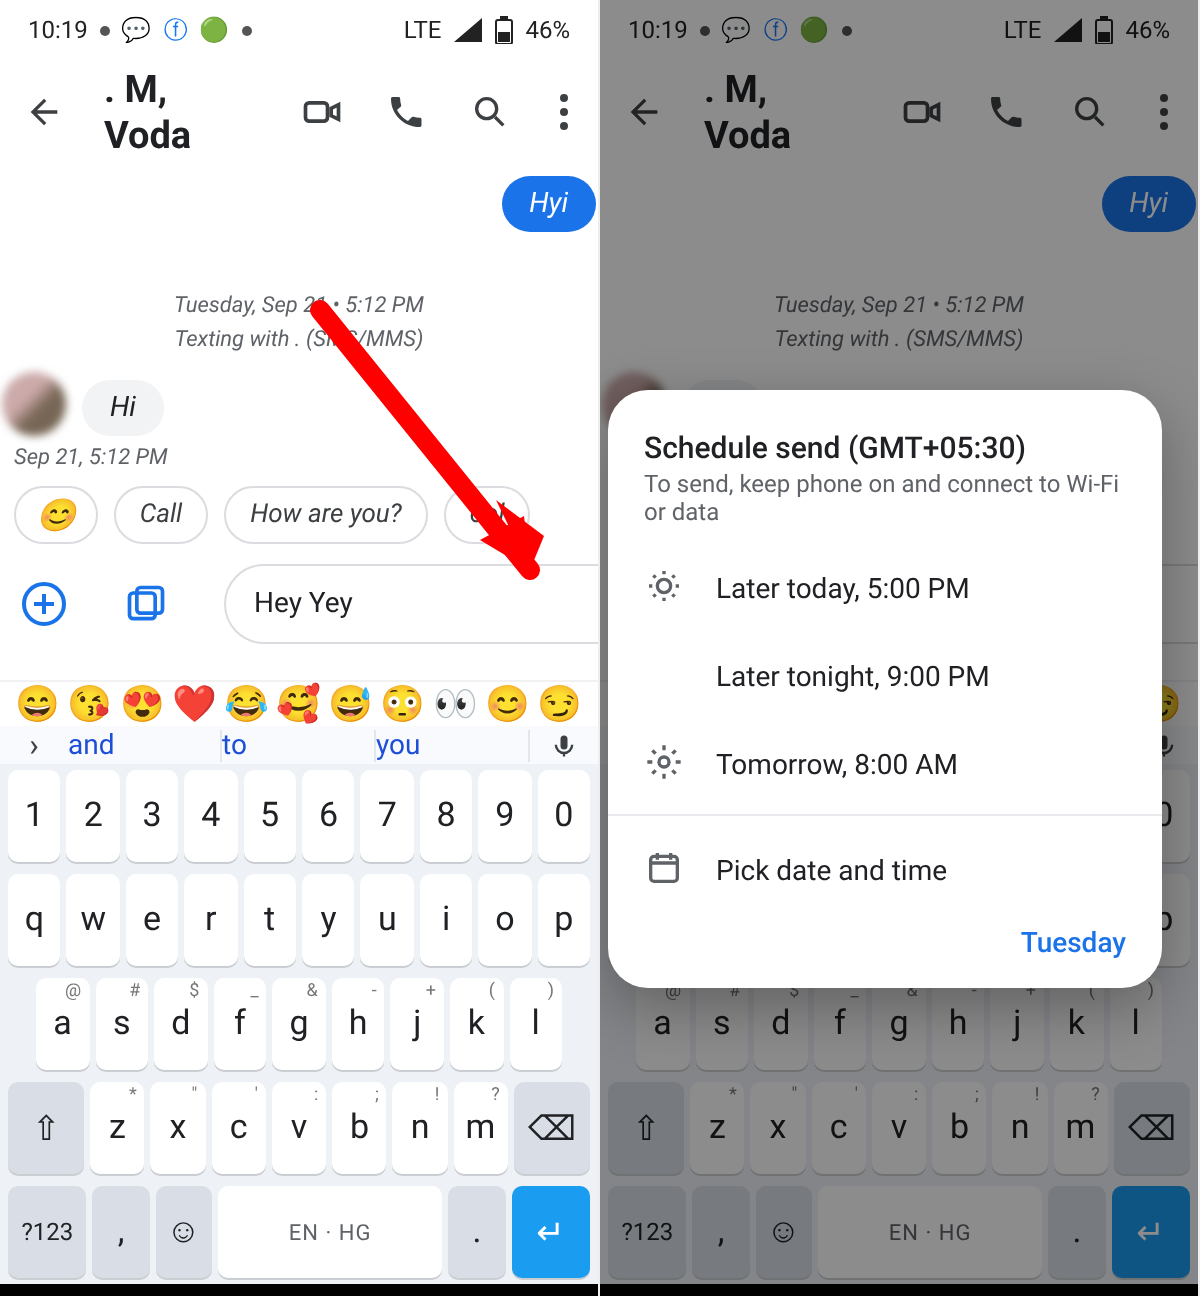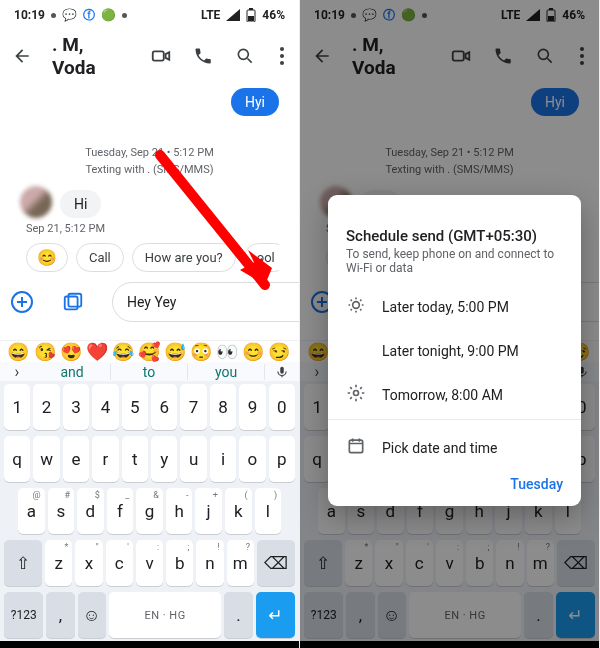--- a/index.html
+++ b/index.html
@@ -1,64 +1,64 @@
 <!DOCTYPE html>
 <html><head>
 <meta charset="utf-8">
 <style>
   * { box-sizing: border-box; margin: 0; padding: 0; font-family: Roboto, Arial, sans-serif; -webkit-font-smoothing: antialiased; }
   body { background: #fff; width: 600px; height: 648px; overflow: hidden; }
   .wrap { display: flex; width: 600px; height: 648px; }
   .phone { width: 300px; height: 648px; position: relative; background: #fff; overflow: hidden; border-right:1px solid #eee;}
   .phone.dim::before { content:""; position:absolute; inset:0; background:rgba(0,0,0,.45); z-index:5; }
   
-  .status { height: 30px; display:flex; align-items:center; justify-content:space-between; padding:0 14px; font-size:12px; font-weight:700; color:#222;}
+  .status { height: 30px; display:flex; align-items:center; justify-content:space-between; padding:0 14px; font-size:12px; font-weight:400; color:#222;}
   .status .left, .status .right { display:flex; align-items:center; gap:6px; }
   .status svg { display:block; }
   .dot { width:5px; height:5px; border-radius:50%; background:#555; }
   
   .appbar { height:52px; display:flex; align-items:center; padding:0 10px; gap:18px; }
   .appbar .title { flex:1; font-size:19px; color:#202124; font-weight:700;}
   .appbar .icbtn { width:24px; height:24px; display:flex; align-items:center; justify-content:center; color:#3c4043;}
   
-  .conv { padding: 6px 20px 0; }
+  .conv { padding: 6px 1px 0; font-style: italic; }
   .bubble-out { float:right; clear:both; background:#1a73e8; color:#fff; border-radius:16px; padding:6px 14px; font-size:14px; margin-bottom:30px;}
   .meta { clear:both; text-align:center; font-size:11px; color:#5f6368; margin:4px 0;}
   .inrow { display:flex; gap:8px; align-items:flex-end; clear:both; margin-top:10px;}
   .avatar { width:32px; height:32px; border-radius:50%; background:linear-gradient(135deg,#caa 40%,#765 60%); filter:blur(2px);}
   .bubble-in { background:#f1f3f4; border-radius:16px; padding:6px 14px; font-size:14px; color:#202124;}
   .ts-small { font-size:11px; color:#5f6368; margin:4px 0 8px 6px;}
   .chips { display:flex; gap:8px; padding:0 6px; overflow:hidden;}
   .chip { border:1px solid #dadce0; border-radius:18px; padding:6px 12px; font-size:13px; color:#3c4043; white-space:nowrap; background:#fff;}
   .chip.emoji{padding:4px 10px;font-size:16px;}
   
   .compose { display:flex; align-items:center; gap:28px; padding:10px 10px 6px;}
   .compose .ic { width:26px; height:26px; color:#1a73e8; display:flex; align-items:center; justify-content:center;}
   .field { flex:1; border:1px solid #dadce0; border-radius:22px; height:40px; display:flex; align-items:center; padding:0 8px 0 14px; background:#fff;}
   .field input { border:0; outline:0; flex:1; font-size:14px; color:#202124; background:transparent;}
   
   .kbd { position:absolute; bottom:0; left:0; right:0; background:#eef2f7; height:308px; display:flex; flex-direction:column;}
   .emoji-row{display:flex;justify-content:space-around;align-items:center;height:36px;font-size:18px;padding:0 6px;background:#fff;border-top:1px solid #f1f1f1;}
   .sugg{display:flex;align-items:center;height:42px;background:#f8fafd;}
-  .sugg .s{flex:1;text-align:center;font-size:14px;color:#0f766e;border-right:1px solid #e3e6ea;}
+  .sugg .s{flex:1;text-align:left;font-size:14px;color:#1d4ed8;border-right:1px solid #e3e6ea;}
   .sugg .s:last-of-type{border-right:0;}
   .sugg .side{width:34px;display:flex;align-items:center;justify-content:center;color:#3c4043;}
   .krow{display:flex;gap:3px;padding:3px 4px;flex:1;}
   .key{flex:1;background:#fff;border-radius:5px;display:flex;align-items:center;justify-content:center;font-size:17px;color:#202124;box-shadow:0 1px 0 rgba(0,0,0,.15);position:relative;height:46px;}
   .key .sup{position:absolute;top:2px;right:4px;font-size:9px;color:#777;}
   .key.fn{background:#d9dee6;}
   .key.enter{background:#1a9cf0;color:#fff;}
   .krow.bottom .key{height:46px;}
   .space{flex:4;font-size:11px;letter-spacing:.5px;color:#5f6368;}
   .navbar{height:28px;background:#000;display:flex;align-items:center;justify-content:center;}
   .navbar .chev{color:#fff;}
   
   .arrow{position:absolute;top:150px;left:150px;width:130px;height:150px;z-index:3;pointer-events:none;}
   
-  .dialog{position:absolute;z-index:10;left:28px;right:18px;top:195px;background:#fff;border-radius:9px;box-shadow:0 10px 30px rgba(0,0,0,.3);padding:32px 0 6px;}
+  .dialog{position:absolute;z-index:10;left:4px;right:18px;top:195px;background:#fff;border-radius:20px;box-shadow:0 10px 30px rgba(0,0,0,.3);padding:20px 0 6px;}
   .dialog h3{font-size:15px;font-weight:500;color:#202124;padding:0 18px;}
   .dialog .sub{font-size:12px;color:#5f6368;padding:2px 18px 8px;}
   .dopt{display:flex;align-items:flex-end;gap:16px;padding:12px 18px;font-size:14px;color:#202124;}
   .dopt svg{flex:0 0 20px;}
   .dline{height:1px;background:#e8eaed;margin:4px 0;}
   .dcancel{text-align:right;padding:8px 18px;font-size:14px;font-weight:500;color:#1a73e8;}
 </style>
 </head>
 <body>
 

